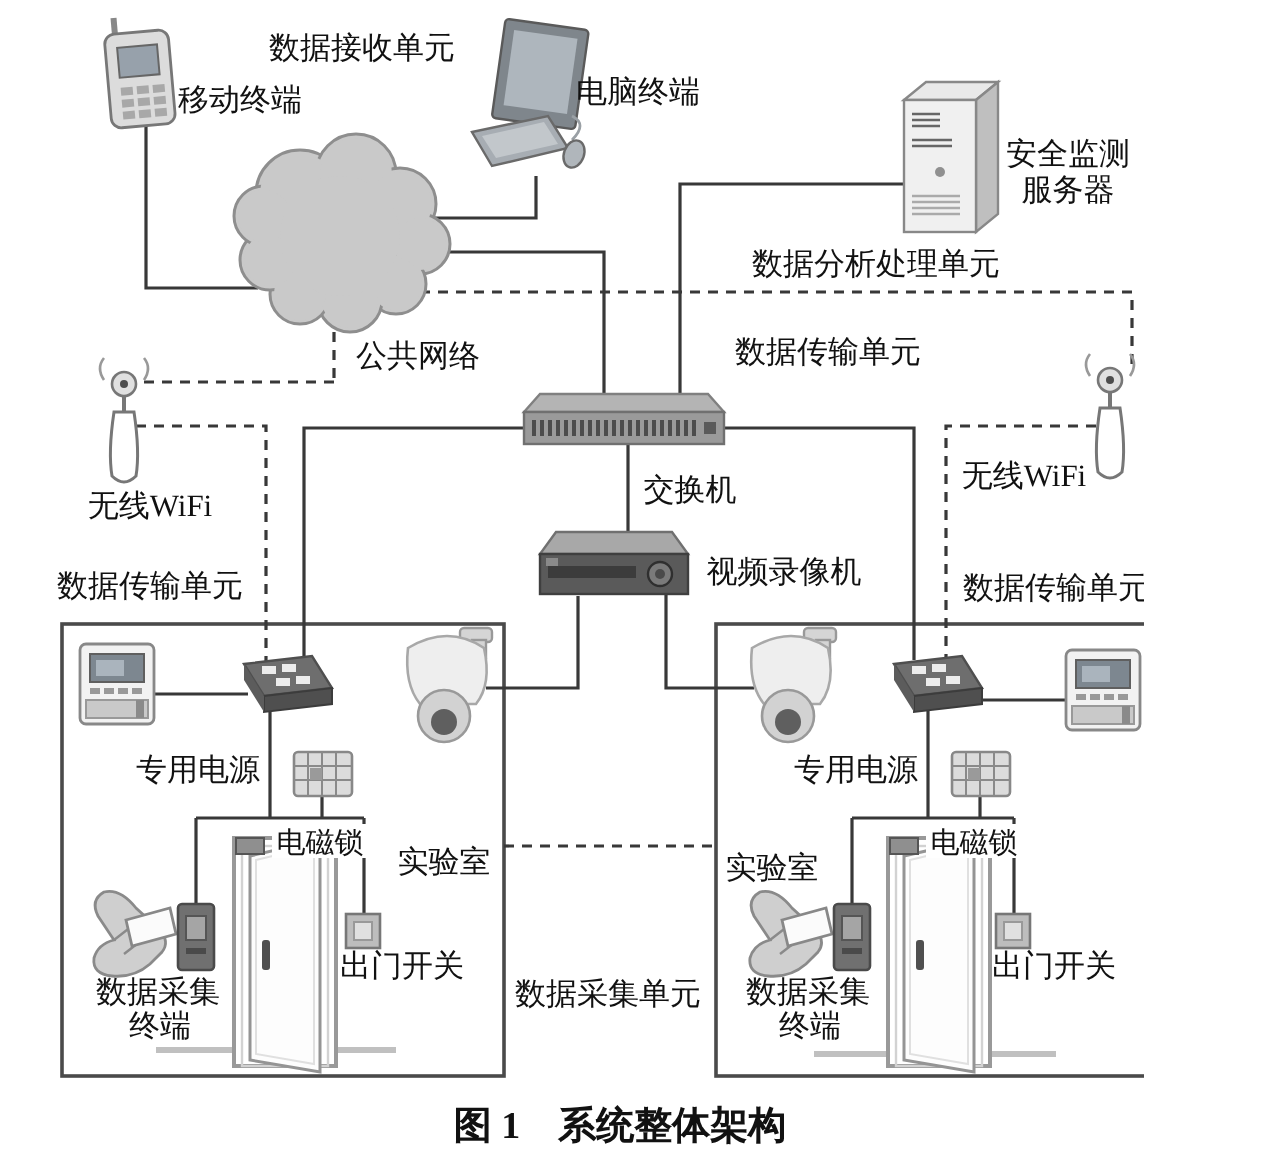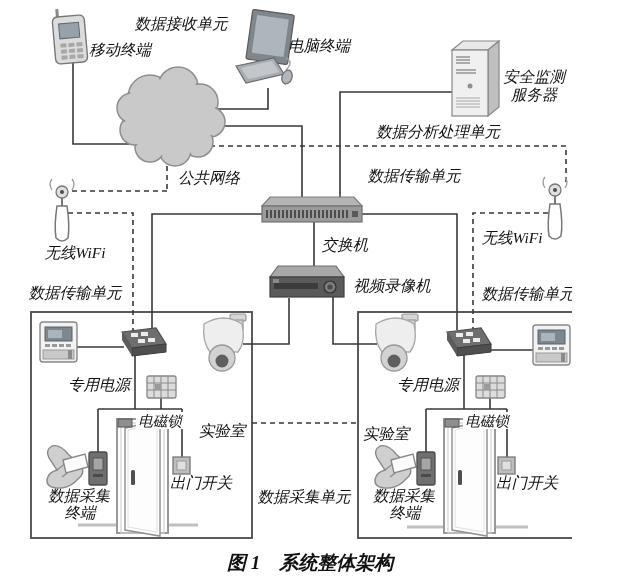--- a/index.html
+++ b/index.html
@@ -1,17 +1,17 @@
 <!DOCTYPE html>
 <html><head>
 <meta charset="utf-8">
 <style>
   html,body{margin:0;padding:0;background:#ffffff;}
   .stage{position:relative;width:572px;height:583px;background:#ffffff;overflow:hidden;
-         font-family:"Liberation Serif","DejaVu Serif",serif;font-style:italic;}
+         font-family:"Liberation Serif","DejaVu Serif",serif;}
   svg{display:block}
   text{fill:#111111;font-family:"Liberation Serif","DejaVu Serif",serif;font-size:15.5px;}
   text.small{font-size:14.5px;}
   text.caption{font-size:19px;font-weight:bold;}
   .ln{stroke:#383838;stroke-width:1.6;fill:none;}
   .dln{stroke:#383838;stroke-width:1.6;fill:none;stroke-dasharray:5,4;}
   .bx{stroke:#4a4a4a;stroke-width:1.8;fill:none;}
 </style>
 </head>
 <body>

